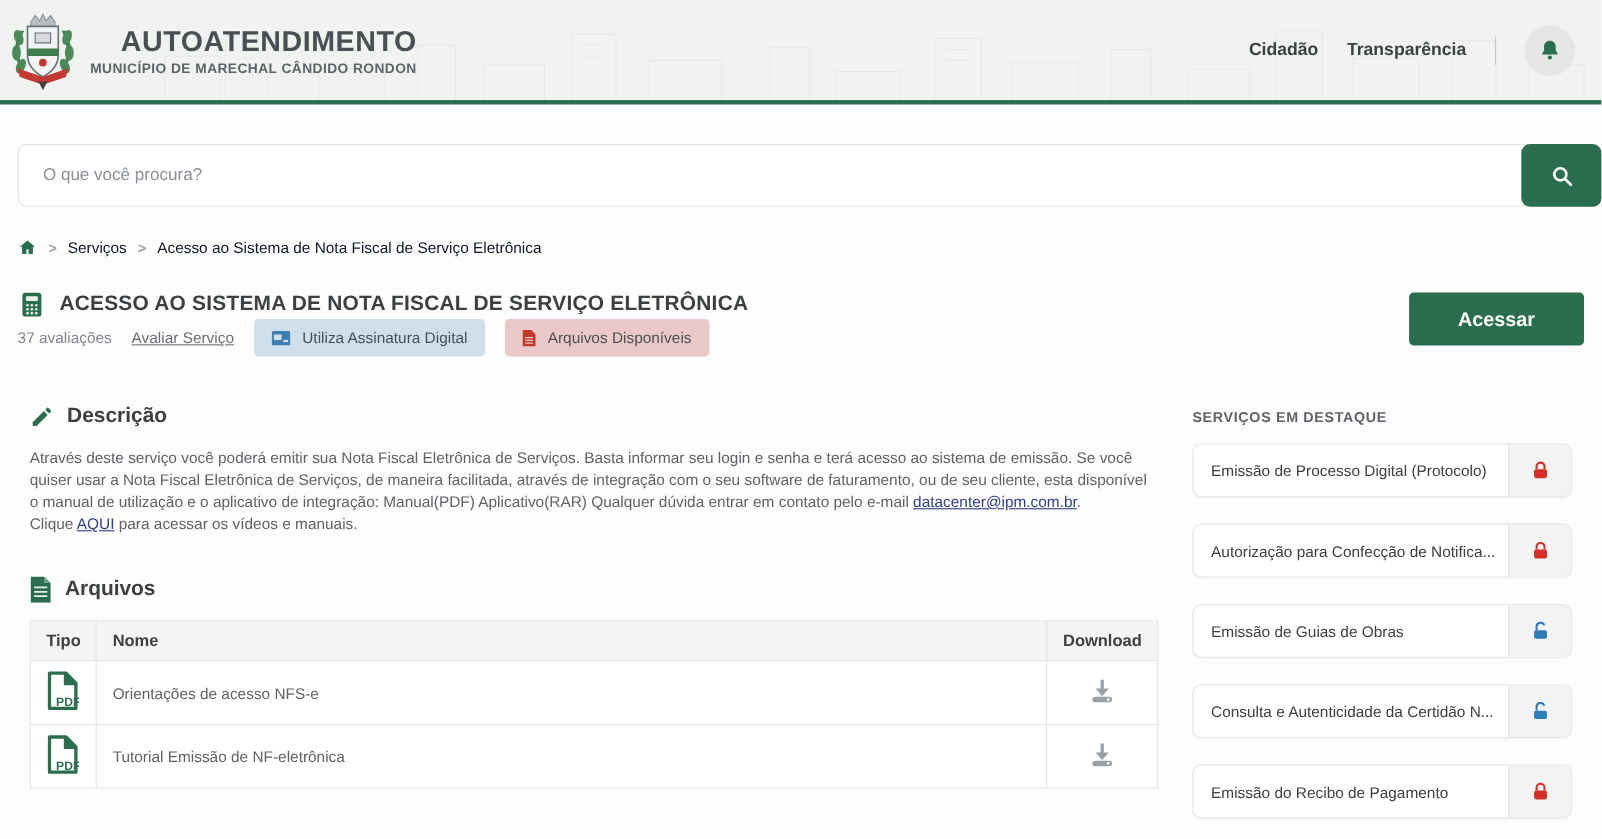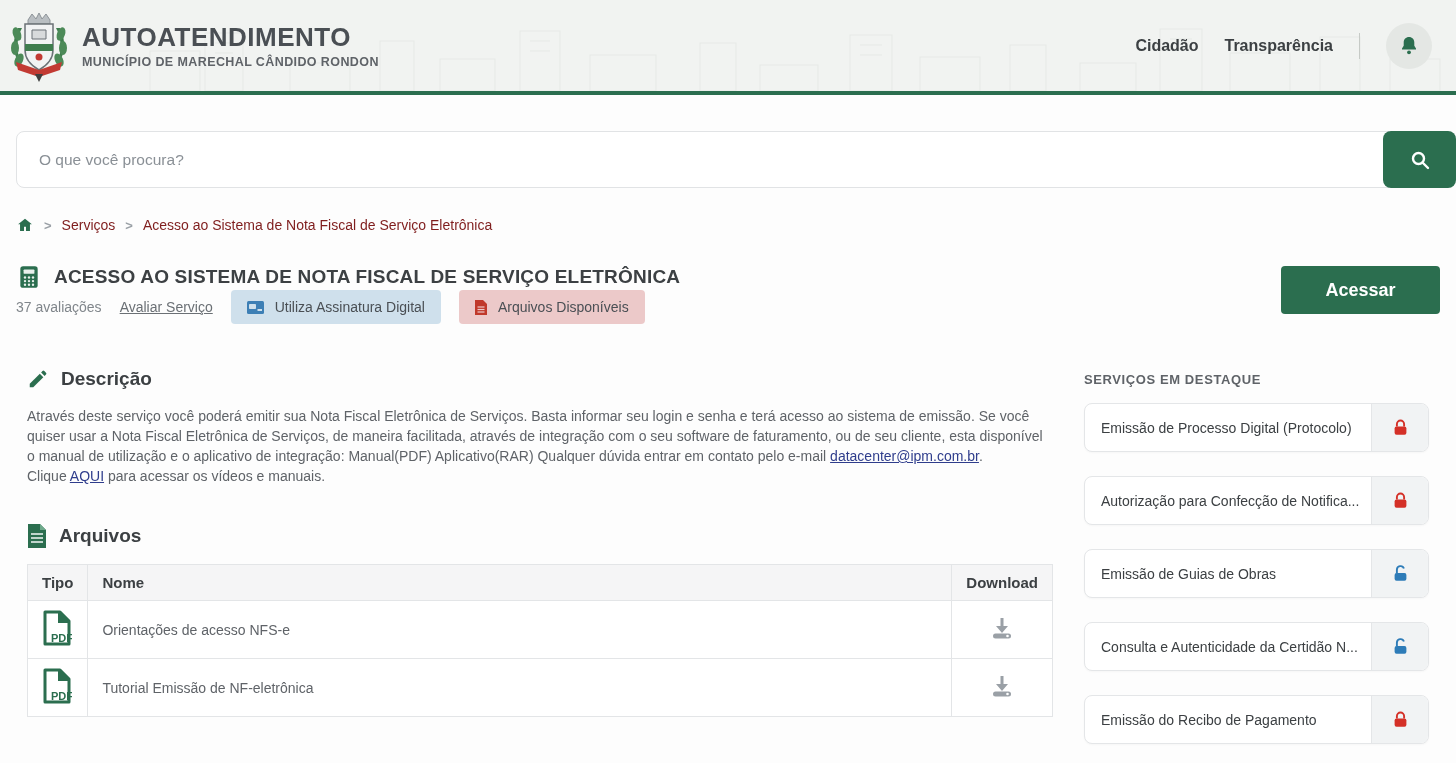--- a/index.html
+++ b/index.html
@@ -6,21 +6,21 @@
   html,body { width:1456px; height:763px; overflow:hidden; }
   body {
     font-family:"Liberation Sans","DejaVu Sans",sans-serif;
     background:#fdfdfd;
     color:#3c4043;
   }
   
   .header {
     position:relative; height:95px; background:#f1f3f1;
     border-bottom:4px solid #2b6e4f;
-    display:flex; align-items:center; padding:0 24px 0 10px;
+    display:flex; align-items:center; padding:0 24px 0 10px;text-align:right;
   }
   .skyline { position:absolute; left:0; bottom:0; width:100%; height:70px; opacity:.55; pointer-events:none; }
   .brand { display:flex; align-items:center; gap:14px; position:relative; z-index:1; }
   .brand-logo { width:58px; height:72px; }
   .brand-title { font-size:26px; font-weight:800; letter-spacing:.5px; color:#4a4f54; }
   .brand-sub { font-size:12.5px; font-weight:700; letter-spacing:.4px; color:#5f6368; margin-top:2px; }
   .header-right { margin-left:auto; display:flex; align-items:center; gap:26px; position:relative; z-index:1; }
   .nav-link { font-size:16px; font-weight:700; color:#3c4043; cursor:pointer; text-decoration:none; }
   .header-divider { width:1px; height:26px; background:#c6cac6; }
   .bell-btn {
@@ -34,21 +34,21 @@
     background:#fff; padding:0 22px; font-size:15.5px; color:#3c4043; outline:none;
     font-family:"Liberation Sans",sans-serif;
   }
   .search-input::placeholder { color:#8a9096; }
   .search-btn {
     width:73px; height:57px; background:#2b6e4f; border:none; border-radius:8px;
     margin-left:-6px; cursor:pointer; display:flex; align-items:center; justify-content:center;
   }
   
   .breadcrumb { display:flex; align-items:center; gap:10px; padding:28px 16px 0; font-size:14px; }
-  .crumb-link { color:#7f1d1d; cursor:pointer; text-decoration:none; }
+  .crumb-link { color:#0f172a; cursor:pointer; text-decoration:none; }
   .crumb-sep { color:#9aa0a6; font-size:13px; font-weight:700; }
   
   .service-head { display:flex; align-items:flex-start; padding:30px 16px 0; }
   .service-head-left { flex:1; }
   .title-row { display:flex; align-items:center; gap:12px; }
   .page-title { font-size:19px; font-weight:800; letter-spacing:.2px; color:#3c4043; }
   .meta-row { display:flex; align-items:center; gap:18px; }
   .ratings { font-size:14px; color:#80868b; }
   .rate-link { font-size:14px; color:#6b7075; text-decoration:underline; cursor:pointer; }
   .badge {

